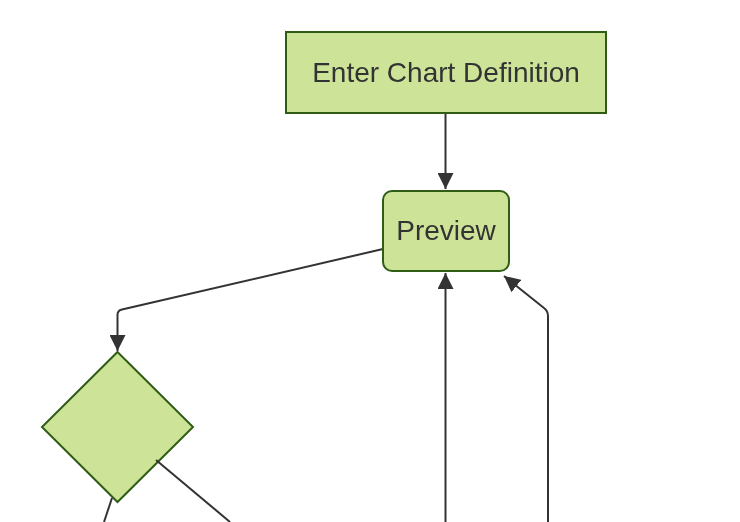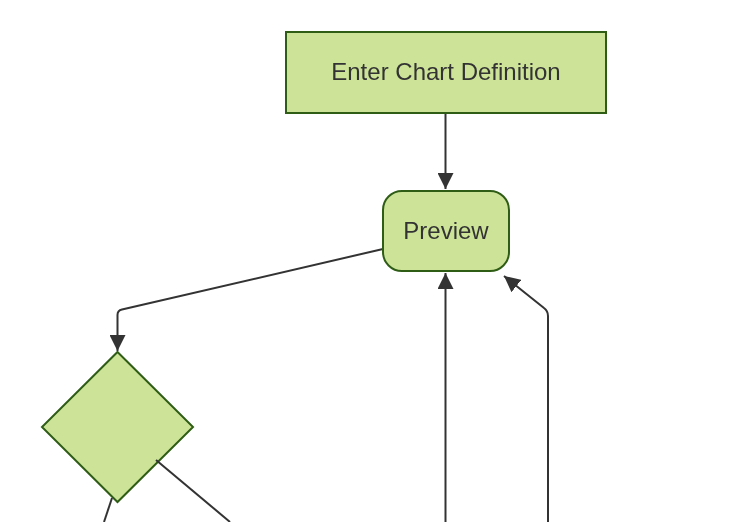--- a/index.html
+++ b/index.html
@@ -24,36 +24,36 @@
   }
   .node {
     position: absolute;
     box-sizing: border-box;
     background: #cde498;
     border: 2px solid #2f5d16;
     display: flex;
     align-items: center;
     justify-content: center;
     color: #333333;
-    font-size: 24px;
+    font-size: 28px;
     line-height: 1.2;
     white-space: nowrap;
   }
   .node-rect {
     left: 285px;
     top: 31px;
     width: 322px;
     height: 83px;
   }
   .node-rounded {
     left: 382px;
     top: 190px;
     width: 128px;
     height: 82px;
-    border-radius: 20px;
+    border-radius: 10px;
   }
   .diamond-label {
     position: absolute;
     left: 42px;
     top: 407px;
     width: 151px;
     height: 40px;
     line-height: 40px;
     text-align: center;
     color: #333333;

